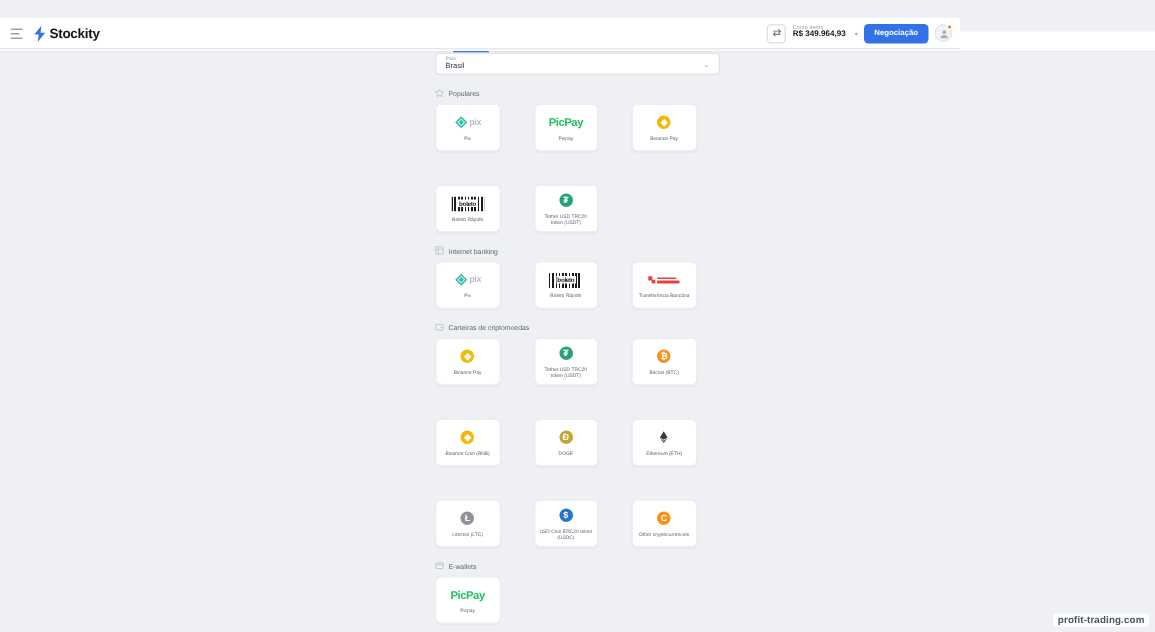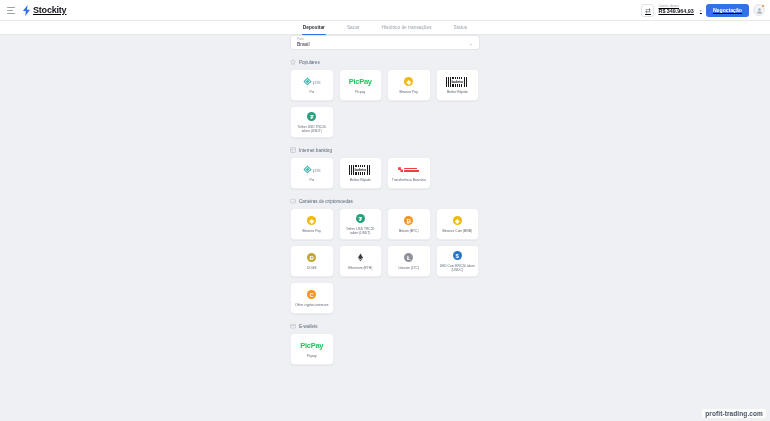--- a/index.html
+++ b/index.html
@@ -6,27 +6,26 @@
   html, body {
     width: 770px; height: 421px;
     font-family: "Liberation Sans", sans-serif;
     background: #eef0f3;
     overflow: hidden;
   }
   #app { position: relative; width: 770px; height: 421px; background: #eef0f3; }
 
   
   .header {
-    position: absolute; top: 0; left: 0;
-    width: 770px; height: 21px;
+    position: absolute; top: 12px; left: 0;
+    width: 640px; height: 21px;
     background: #ffffff;
     border-bottom: 1px solid #e6e8ec;
     display: flex; align-items: center;
     z-index: 10;
-    text-decoration: underline;
   }
   .hamburger {
     margin-left: 7px; width: 8px; height: 7px;
     display: flex; flex-direction: column; justify-content: space-between;
   }
   .hamburger i { display: block; height: 1px; background: #9aa1ad; border-radius: 1px; }
   .hamburger i:nth-child(2){ width: 75%; }
   .logo-wrap { display: flex; align-items: center; margin-left: 7px; gap: 2px; }
   .logo-bolt { width: 9px; height: 11px; display: block; }
   .logo-text {
@@ -95,21 +94,21 @@
   .select-caret {
     position: absolute; right: 6px; top: 50%; transform: translateY(-50%);
     color: #9aa1ad; font-size: 5px;
   }
 
   .section { margin-top: 9px; }
   .section-head { display: flex; align-items: center; gap: 3px; margin-bottom: 4px; }
   .section-icon { width: 6px; height: 6px; display: block; color: #a9b0bb; }
   .section-title { font-size: 4.6px; color: #5c6573; }
 
-  .card-grid { display: flex; flex-wrap: wrap; gap: 5px; }
+  .card-grid { display: flex; flex-wrap: wrap; gap: 22px; }
   .pay-card {
     width: 43.5px; height: 32px; background: #fff;
     border-radius: 4px; border: 1px solid #eceef2;
     display: flex; flex-direction: column; align-items: center;
     justify-content: center; gap: 2.5px; padding: 2px 3px;
     box-shadow: 0 0.5px 1px rgba(20,22,28,0.04);
   }
   .pay-logo { height: 11px; display: flex; align-items: center; justify-content: center; }
   .pay-label {
     font-size: 3.3px; color: #5c6573; text-align: center; line-height: 1.25;

